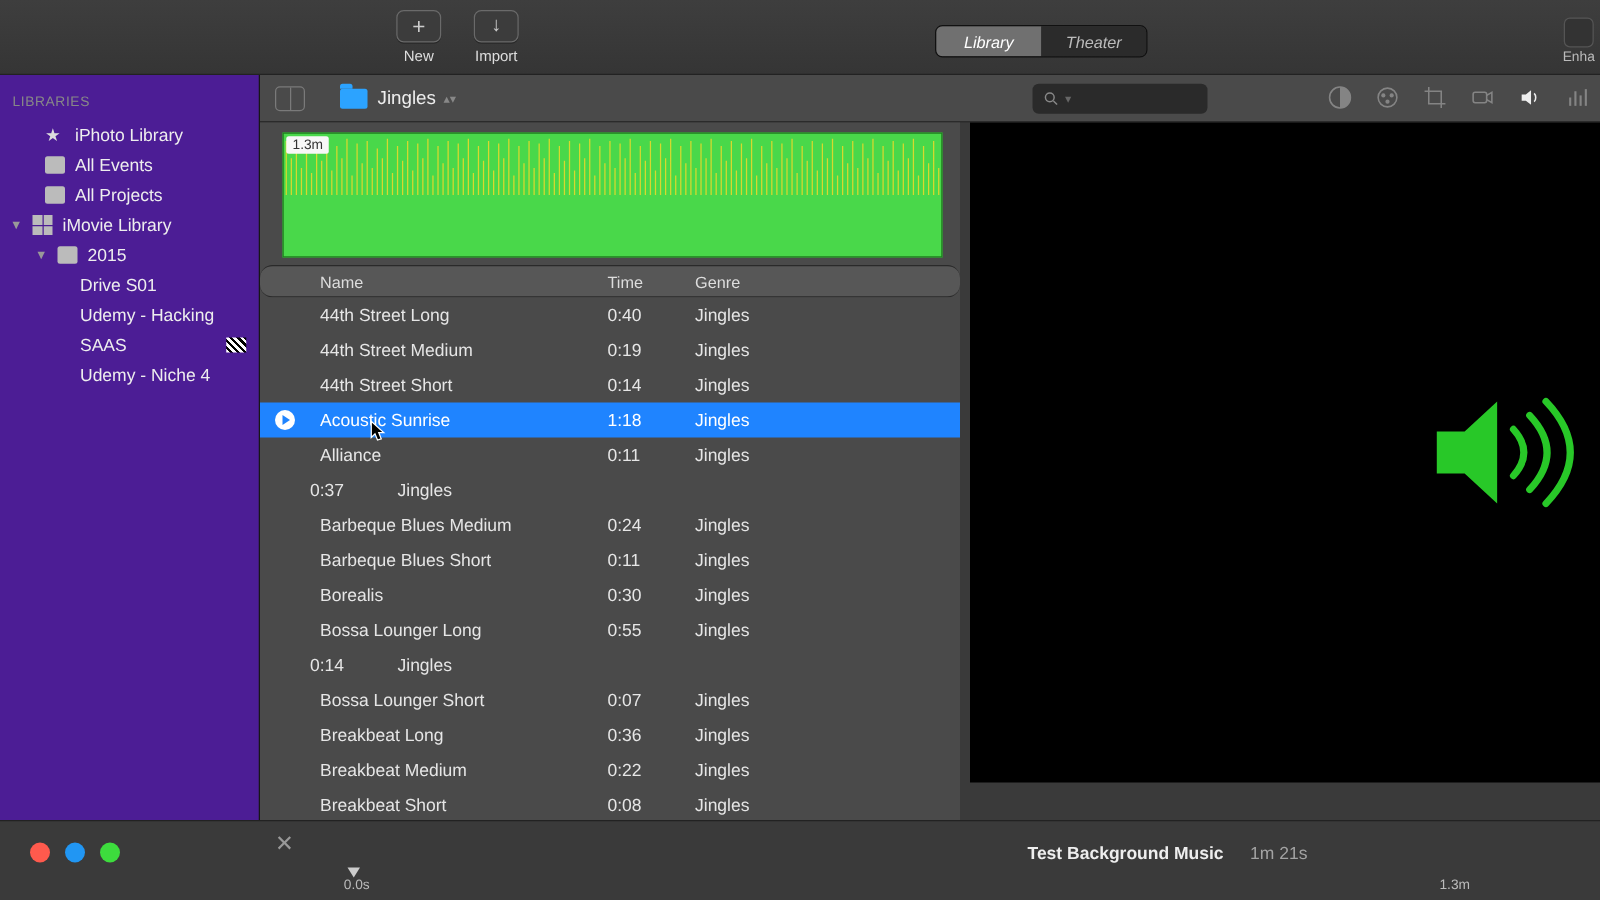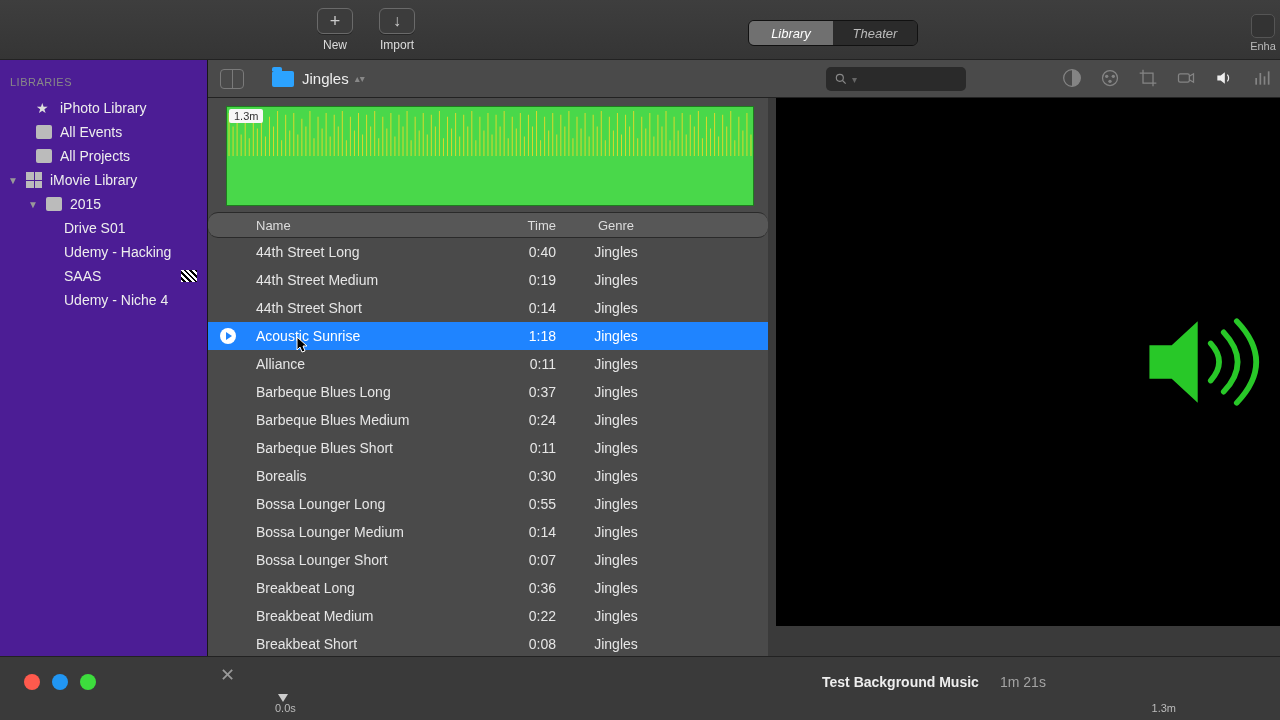--- a/index.html
+++ b/index.html
@@ -37,21 +37,21 @@
   .grid4 { width:16px; height:16px; display:grid; grid-template-columns:1fr 1fr; grid-template-rows:1fr 1fr; gap:1px; }
   .grid4 div{ background:#bbb; }
   .clap { width:16px; height:12px; background:repeating-linear-gradient(45deg,#fff 0 2px,#000 2px 4px); }
 
   
   .midpanel { position:absolute; left:208px; top:98px; width:560px; bottom:64px; background:#4a4a4a; }
   .wave { position:absolute; left:18px; top:8px; right:14px; height:100px; background:#49d84a; border:1px solid #1e7e1e; overflow:hidden; }
   .wave .tag { position:absolute; left:2px; top:2px; background:#f7f7f7; color:#333; font-size:11px; padding:1px 5px; border-radius:2px; }
   .wave svg { width:100%; height:100%; }
   .thead { position:absolute; left:0; right:0; top:114px; height:26px; background:#575757; border-top:1px solid #2a2a2a; border-bottom:1px solid #2a2a2a; display:flex; align-items:center; font-size:13px; color:#ddd;border-radius:10px; }
-  .colplay{width:40px;} .colname{flex:1; padding-left:8px;} .coltime{width:70px;text-align:right;} .colgenre{width:120px;text-align:center;} .colx{width:92px;}
+  .colplay{width:40px;} .colname{flex:1; padding-left:8px;} .coltime{width:70px;} .colgenre{width:120px;} .colx{width:92px;}
   .tbody { position:absolute; left:0; right:0; top:140px; bottom:0; overflow:hidden; }
   .trow { display:flex; align-items:center; height:28px; font-size:14px; color:#e6e6e6; cursor:pointer; }
   .trow.sel { background:#1f84ff; color:#fff; }
   .trow .colplay { display:flex; justify-content:center; }
   .playcirc { width:16px; height:16px; border-radius:50%; background:#fff; display:flex; align-items:center; justify-content:center; }
   .playcirc:after { content:""; border-left:6px solid #1f84ff; border-top:4px solid transparent; border-bottom:4px solid transparent; margin-left:2px; }
 
   
   .preview { position:absolute; left:776px; top:98px; right:0; height:528px; background:#000; display:flex; align-items:center; justify-content:flex-end; padding-right:8px; }
   .spk { width:130px; height:120px; }
@@ -251,21 +251,20 @@
       </div>
       <div class="trow">
         <div class="colplay"></div>
         <div class="colname">Alliance</div>
         <div class="coltime">0:11</div>
         <div class="colgenre">Jingles</div>
         <div class="colx"></div>
       </div>
       <div class="trow">
         <div class="colplay"></div>
-        <div class="colname">Barbeque Blues Long</div>
         <div class="coltime">0:37</div>
         <div class="colgenre">Jingles</div>
         <div class="colx"></div>
       </div>
       <div class="trow">
         <div class="colplay"></div>
         <div class="colname">Barbeque Blues Medium</div>
         <div class="coltime">0:24</div>
         <div class="colgenre">Jingles</div>
         <div class="colx"></div>
@@ -286,21 +285,20 @@
       </div>
       <div class="trow">
         <div class="colplay"></div>
         <div class="colname">Bossa Lounger Long</div>
         <div class="coltime">0:55</div>
         <div class="colgenre">Jingles</div>
         <div class="colx"></div>
       </div>
       <div class="trow">
         <div class="colplay"></div>
-        <div class="colname">Bossa Lounger Medium</div>
         <div class="coltime">0:14</div>
         <div class="colgenre">Jingles</div>
         <div class="colx"></div>
       </div>
       <div class="trow">
         <div class="colplay"></div>
         <div class="colname">Bossa Lounger Short</div>
         <div class="coltime">0:07</div>
         <div class="colgenre">Jingles</div>
         <div class="colx"></div>

